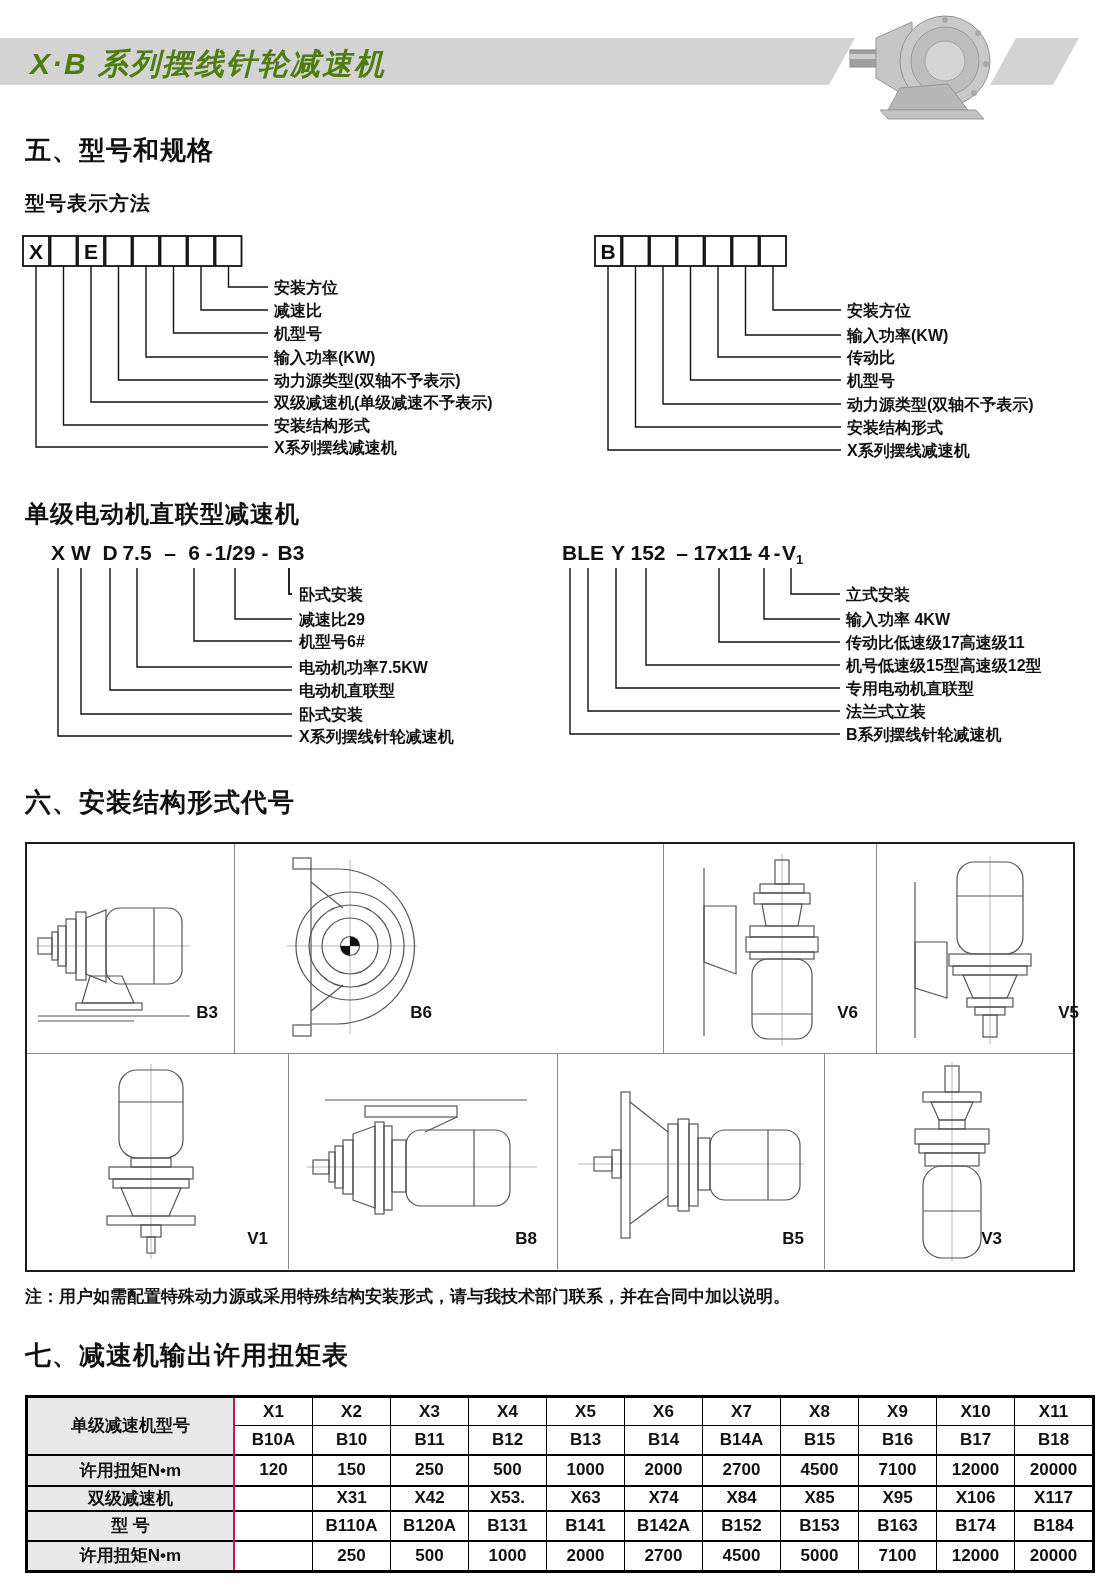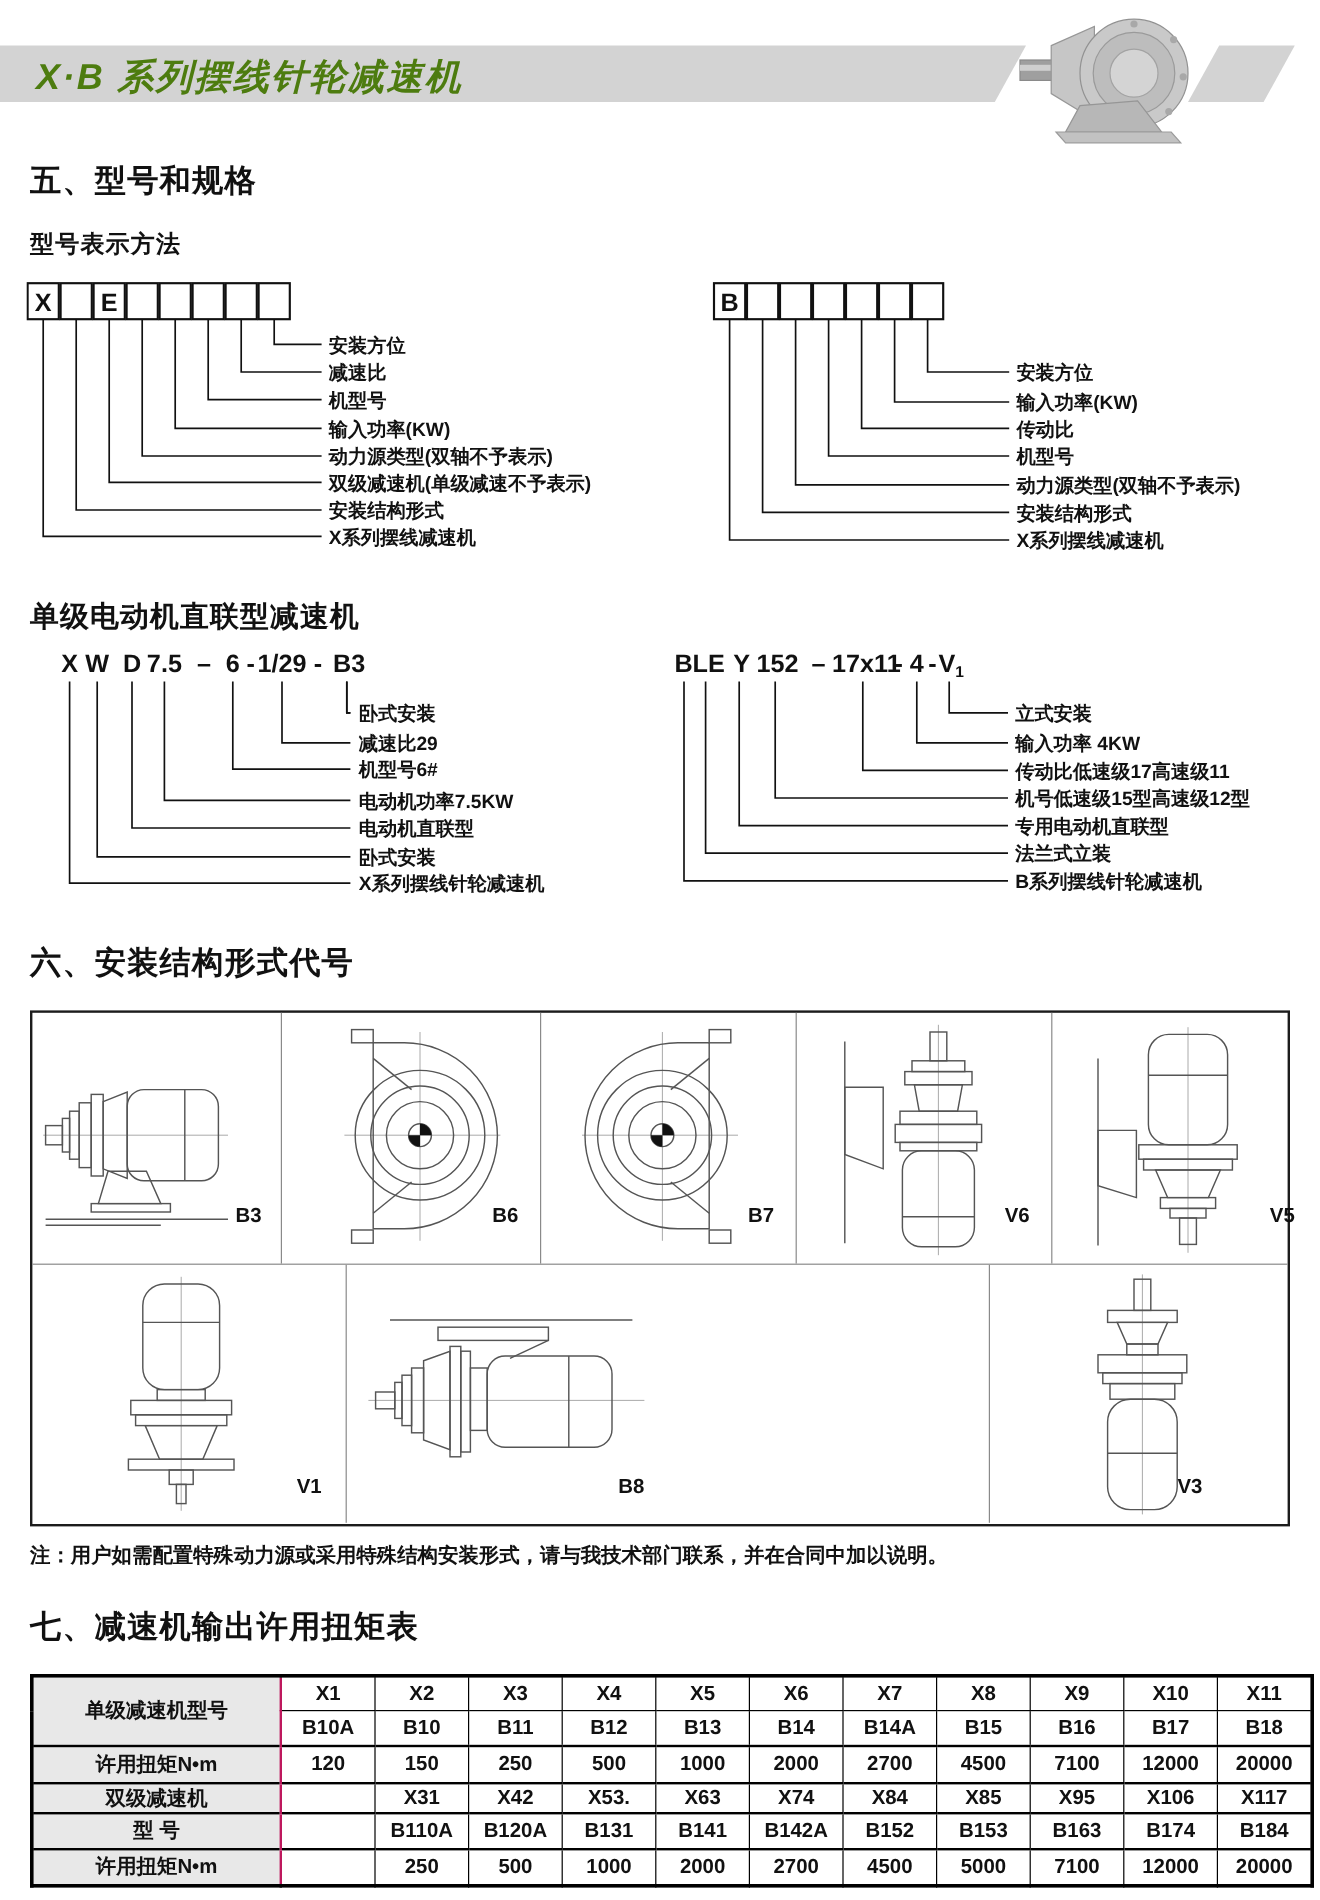--- a/index.html
+++ b/index.html
@@ -225,40 +225,20 @@
             <circle cx="107" cy="102" r="54"></circle>
               <circle cx="107" cy="102" r="41"></circle>
             <circle cx="107" cy="102" r="28"></circle>
               <circle cx="107" cy="102" r="9.5"></circle>
           </g>
           <path class="fillb" d="M107,102 L107,92.5 A9.5,9.5 0 0 1 116.5,102 Z"></path>
           <path class="fillb" d="M107,102 L107,111.5 A9.5,9.5 0 0 1 97.5,102 Z"></path>
         </svg>
         <span class="glabel" style="right:18px;bottom:30px;">B6</span>
       </div>
-      <div class="gcell" style="left:423px;width:213px;">
-        <svg class="abs" style="left:8px;top:0px;" width="200" height="205" viewBox="0 0 200 205">
-          <line class="cl" x1="93" y1="16" x2="93" y2="190"></line>
-          <line class="cl" x1="26" y1="102" x2="156" y2="102"></line>
-          <g class="draw">
-            <rect x="132" y="14" width="18" height="11"></rect>
-              <rect x="132" y="181" width="18" height="11"></rect>
-            <path d="M132,25 h-26 a77.5,77.5 0 0 0 0,155 h26 z"></path>
-            <line x1="132" y1="38" x2="100" y2="64"></line>
-              <line x1="132" y1="167" x2="100" y2="141"></line>
-            <circle cx="93" cy="102" r="54"></circle>
-              <circle cx="93" cy="102" r="41"></circle>
-            <circle cx="93" cy="102" r="28"></circle>
-              <circle cx="93" cy="102" r="9.5"></circle>
-          </g>
-          <path class="fillb" d="M93,102 L93,92.5 A9.5,9.5 0 0 1 102.5,102 Z"></path>
-          <path class="fillb" d="M93,102 L93,111.5 A9.5,9.5 0 0 1 83.5,102 Z"></path>
-        </svg>
-        <span class="glabel" style="right:18px;bottom:30px;">B7</span>
-      </div>
       <div class="gcell" style="left:636px;width:213px;">
         <svg class="abs" style="left:10px;top:2px;" width="200" height="205" viewBox="0 0 200 205">
           <line class="cl" x1="108" y1="8" x2="108" y2="200"></line>
           <g class="draw">
             <line x1="30" y1="22" x2="30" y2="190"></line>
             <polygon points="30,60 62,60 62,128 30,116"></polygon>
             <rect x="101" y="14" width="14" height="24"></rect>
             <rect x="86" y="38" width="44" height="9"></rect>
               <rect x="80" y="47" width="56" height="11"></rect>
             <polygon points="88,58 128,58 124,80 92,80"></polygon>
@@ -322,20 +302,39 @@
             <rect x="46" y="84" width="10" height="54"></rect>
             <polygon points="56,78 78,70 78,152 56,144"></polygon>
             <rect x="78" y="66" width="9" height="92"></rect>
               <rect x="87" y="70" width="8" height="84"></rect>
             <rect x="95" y="84" width="14" height="52"></rect>
             <rect x="109" y="74" width="104" height="76" rx="15"></rect>
             <line x1="177" y1="74" x2="177" y2="150"></line>
           </g>
         </svg>
         <span class="glabel" style="right:20px;bottom:20px;">B8</span>
+      </div>
+      <div class="gcell" style="left:530px;width:267px;">
+        <svg class="abs" style="left:8px;top:2px;" width="250" height="210" viewBox="0 0 250 210">
+          <line class="cl" x1="12" y1="108" x2="238" y2="108"></line>
+          <g class="draw">
+            <rect x="28" y="101" width="18" height="14"></rect>
+            <rect x="46" y="94" width="9" height="28"></rect>
+            <rect x="55" y="36" width="9" height="146"></rect>
+            <line x1="64" y1="46" x2="102" y2="76"></line>
+              <line x1="64" y1="168" x2="102" y2="140"></line>
+            <rect x="102" y="68" width="10" height="82"></rect>
+              <rect x="112" y="63" width="11" height="92"></rect>
+            <rect x="123" y="68" width="9" height="82"></rect>
+            <rect x="132" y="82" width="12" height="52"></rect>
+            <rect x="144" y="74" width="90" height="70" rx="15"></rect>
+            <line x1="202" y1="74" x2="202" y2="144"></line>
+          </g>
+        </svg>
+        <span class="glabel" style="right:20px;bottom:20px;">B5</span>
       </div>
       <div class="gcell" style="left:797px;width:196px;">
         <svg class="abs" style="left:2px;top:2px;" width="248" height="210" viewBox="0 0 248 210">
           <line class="cl" x1="125" y1="6" x2="125" y2="206"></line>
           <g class="draw">
             <rect x="118" y="10" width="14" height="26"></rect>
             <rect x="96" y="36" width="58" height="10"></rect>
             <polygon points="104,46 146,46 138,64 112,64"></polygon>
             <rect x="112" y="64" width="26" height="9"></rect>
             <rect x="88" y="73" width="74" height="15"></rect>

